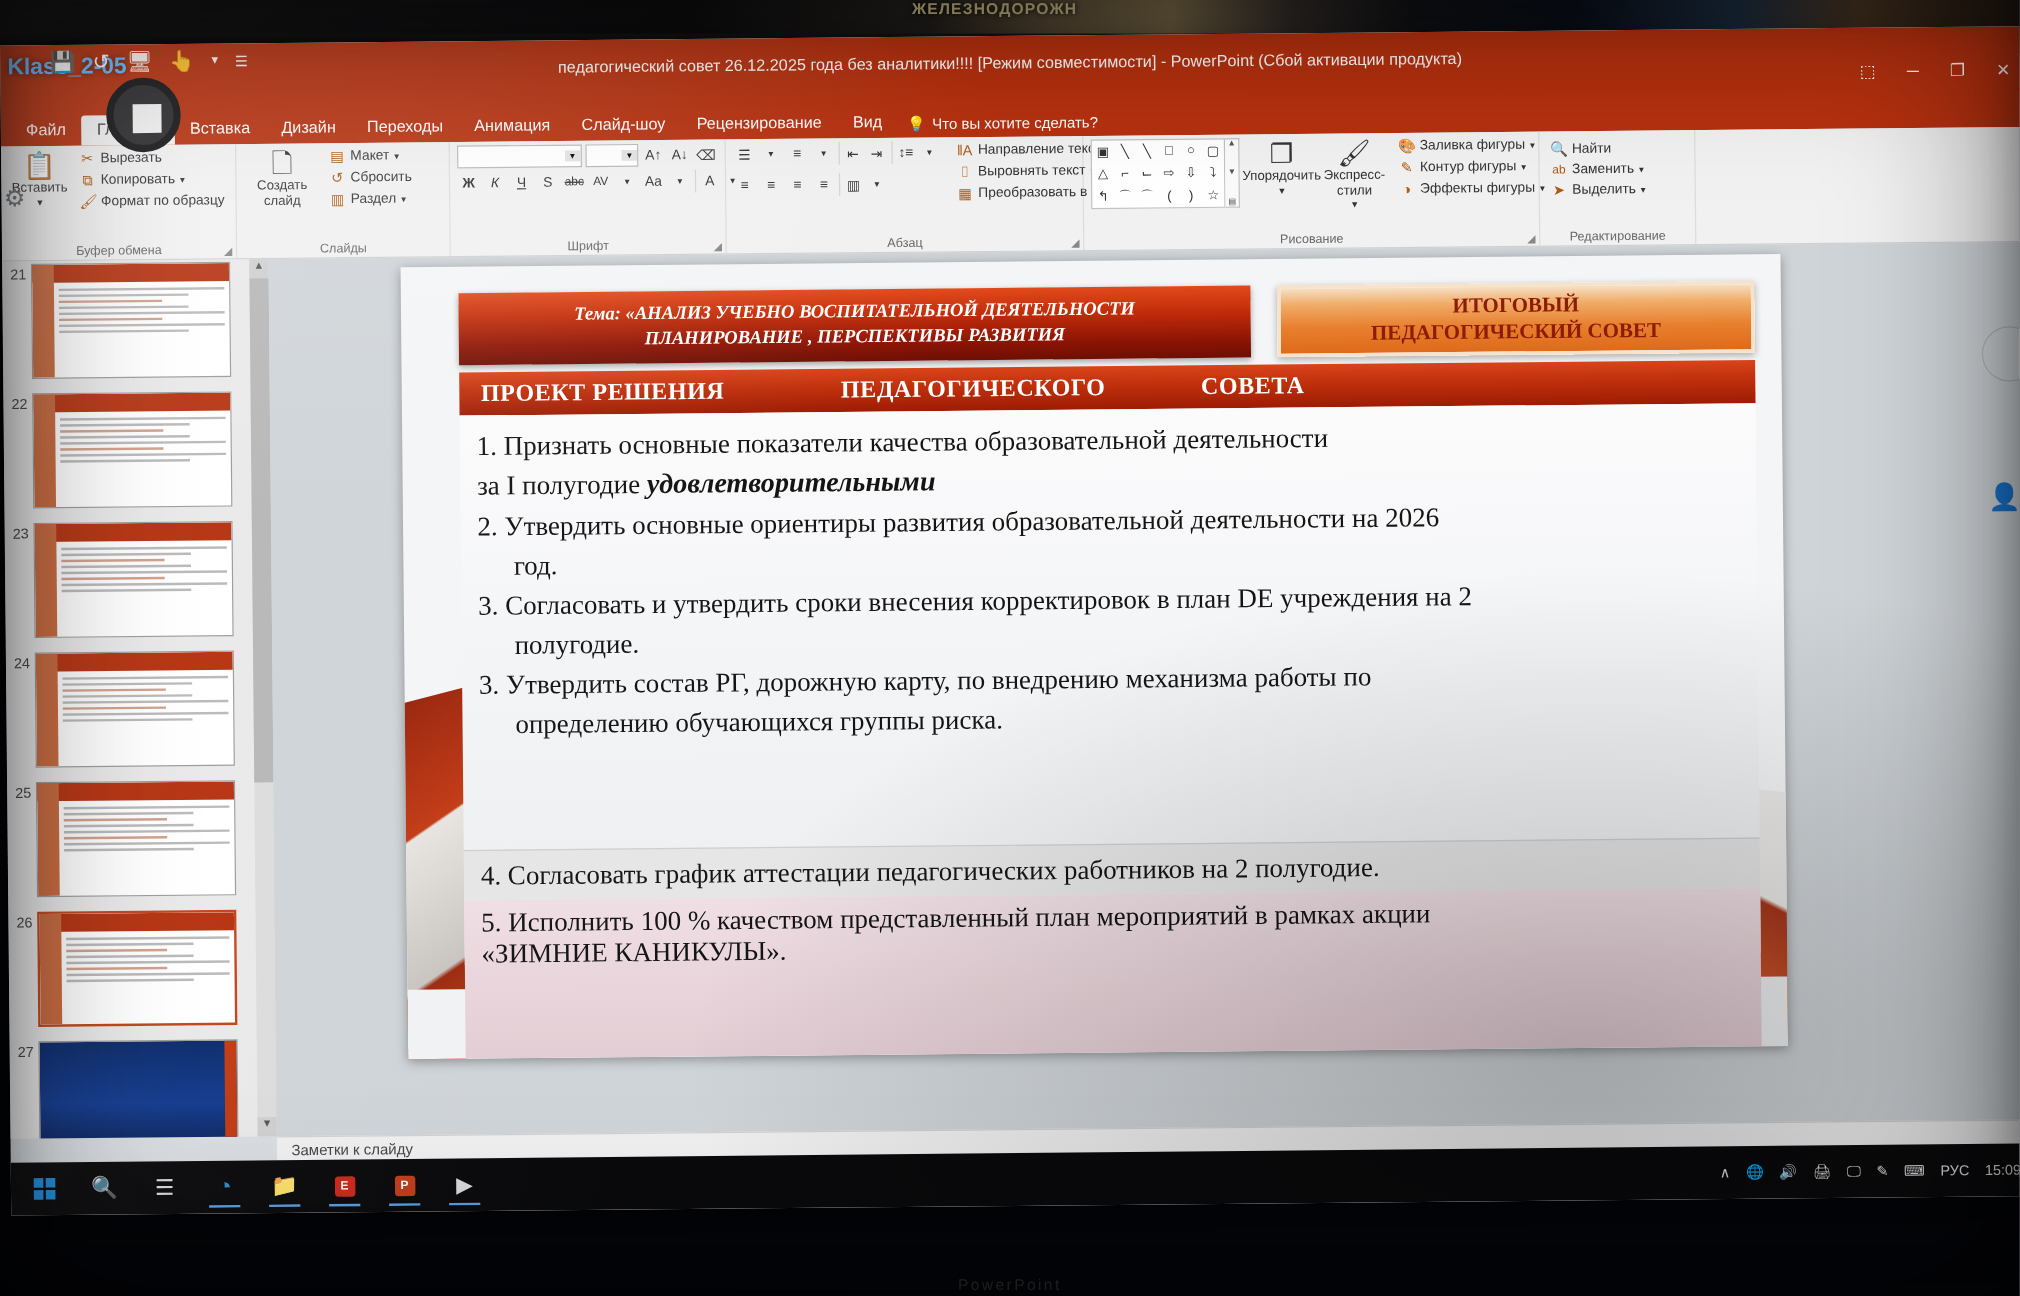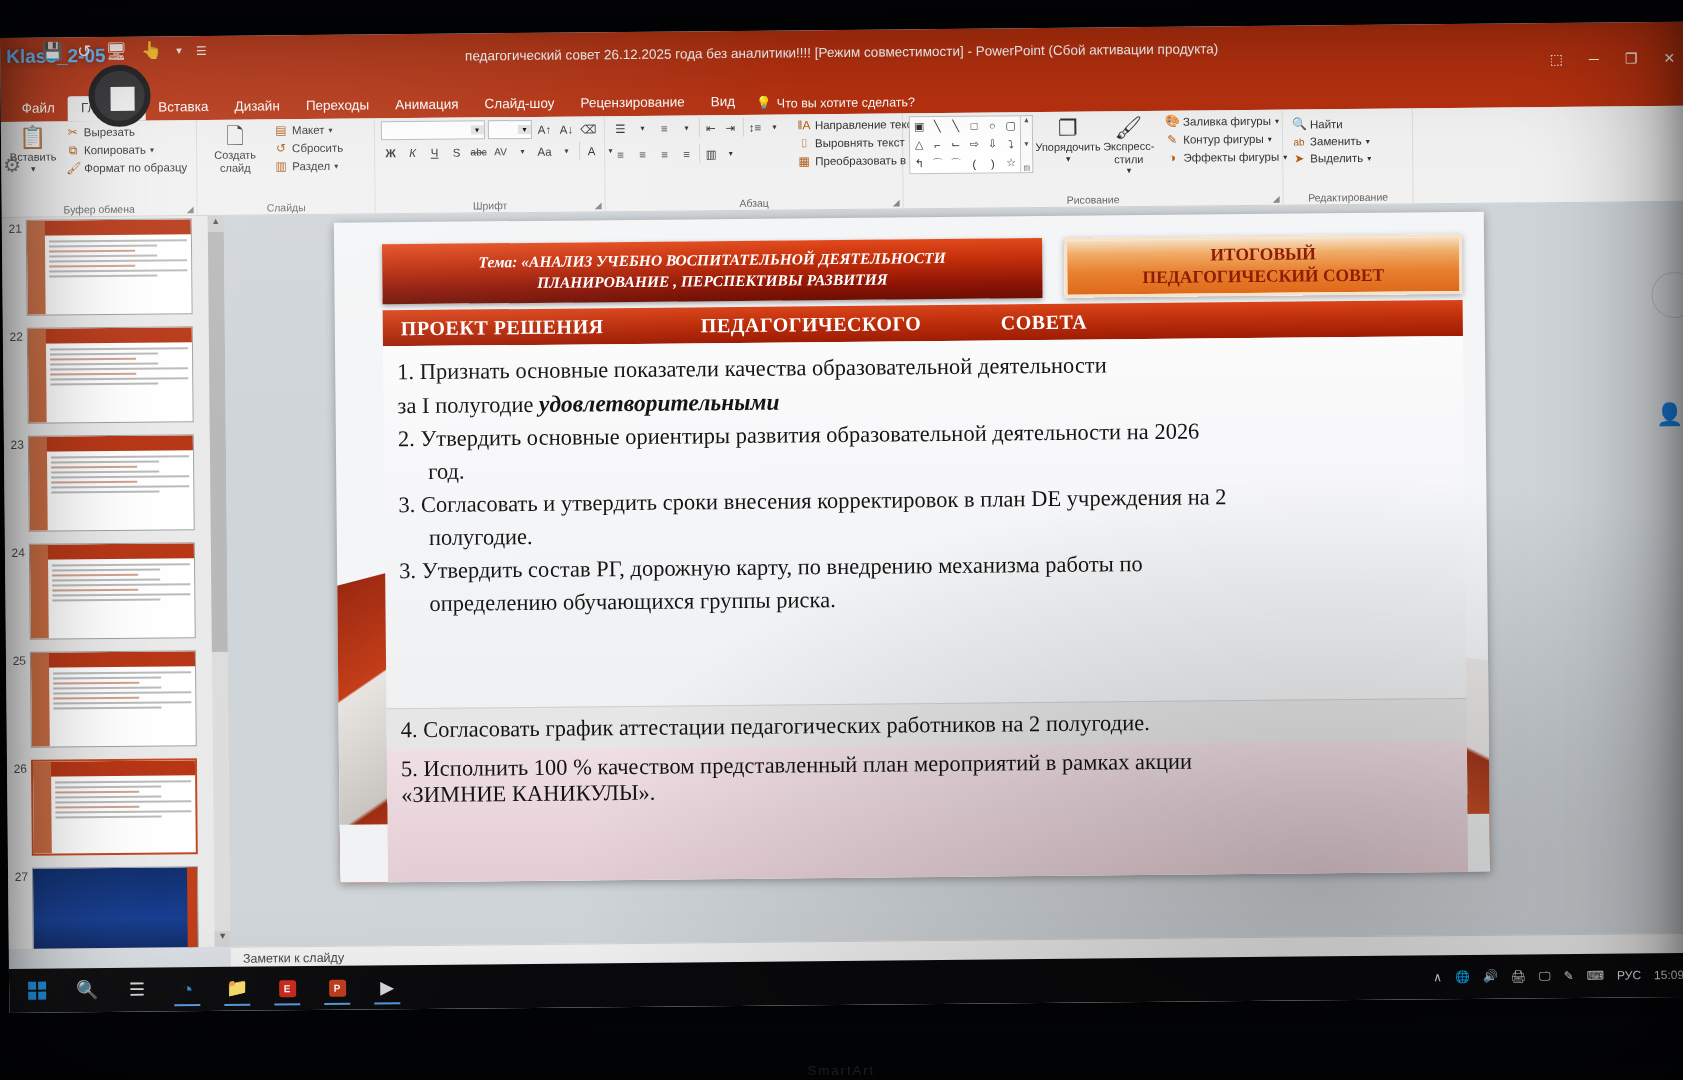--- a/index.html
+++ b/index.html
@@ -275,20 +275,24 @@
     background:#2a2a2c; border:6px solid #141416; z-index:58;
   }
   .bigcircle::after{ content:""; position:absolute; left:16px; top:16px; width:24px; height:24px;
                      background:#f2f2f2; }
 </style>
 </head>
 <body>
 
 <div id="photo">
 
+  <div class="room-strip">
+    <div class="banner">ЖЕЛЕЗНОДОРОЖН</div>
+    <div class="bezel"></div>
+  </div>
 
   <div id="screen">
 
     <div class="titlebar">
       <div class="qat">
         <span class="fname">Klass_2-05</span>
         <span class="qicon" style="margin-left:34px;">💾</span>
         <span class="qicon">↺</span>
         <span class="qicon">🖥</span>
         <span class="qicon">👆</span>
@@ -783,14 +787,14 @@
     <div class="bigcircle"></div>
     <div class="rightedge">
       <div class="pill"></div>
       <div class="person">👤</div>
     </div>
 
     <div class="glare"></div>
   </div>
 
   <div class="vignette"></div>
-  <div class="smartmate">SmartArt</div>
+  <div class="smartmate">PowerPoint</div>
 </div>
 
 </body></html>

